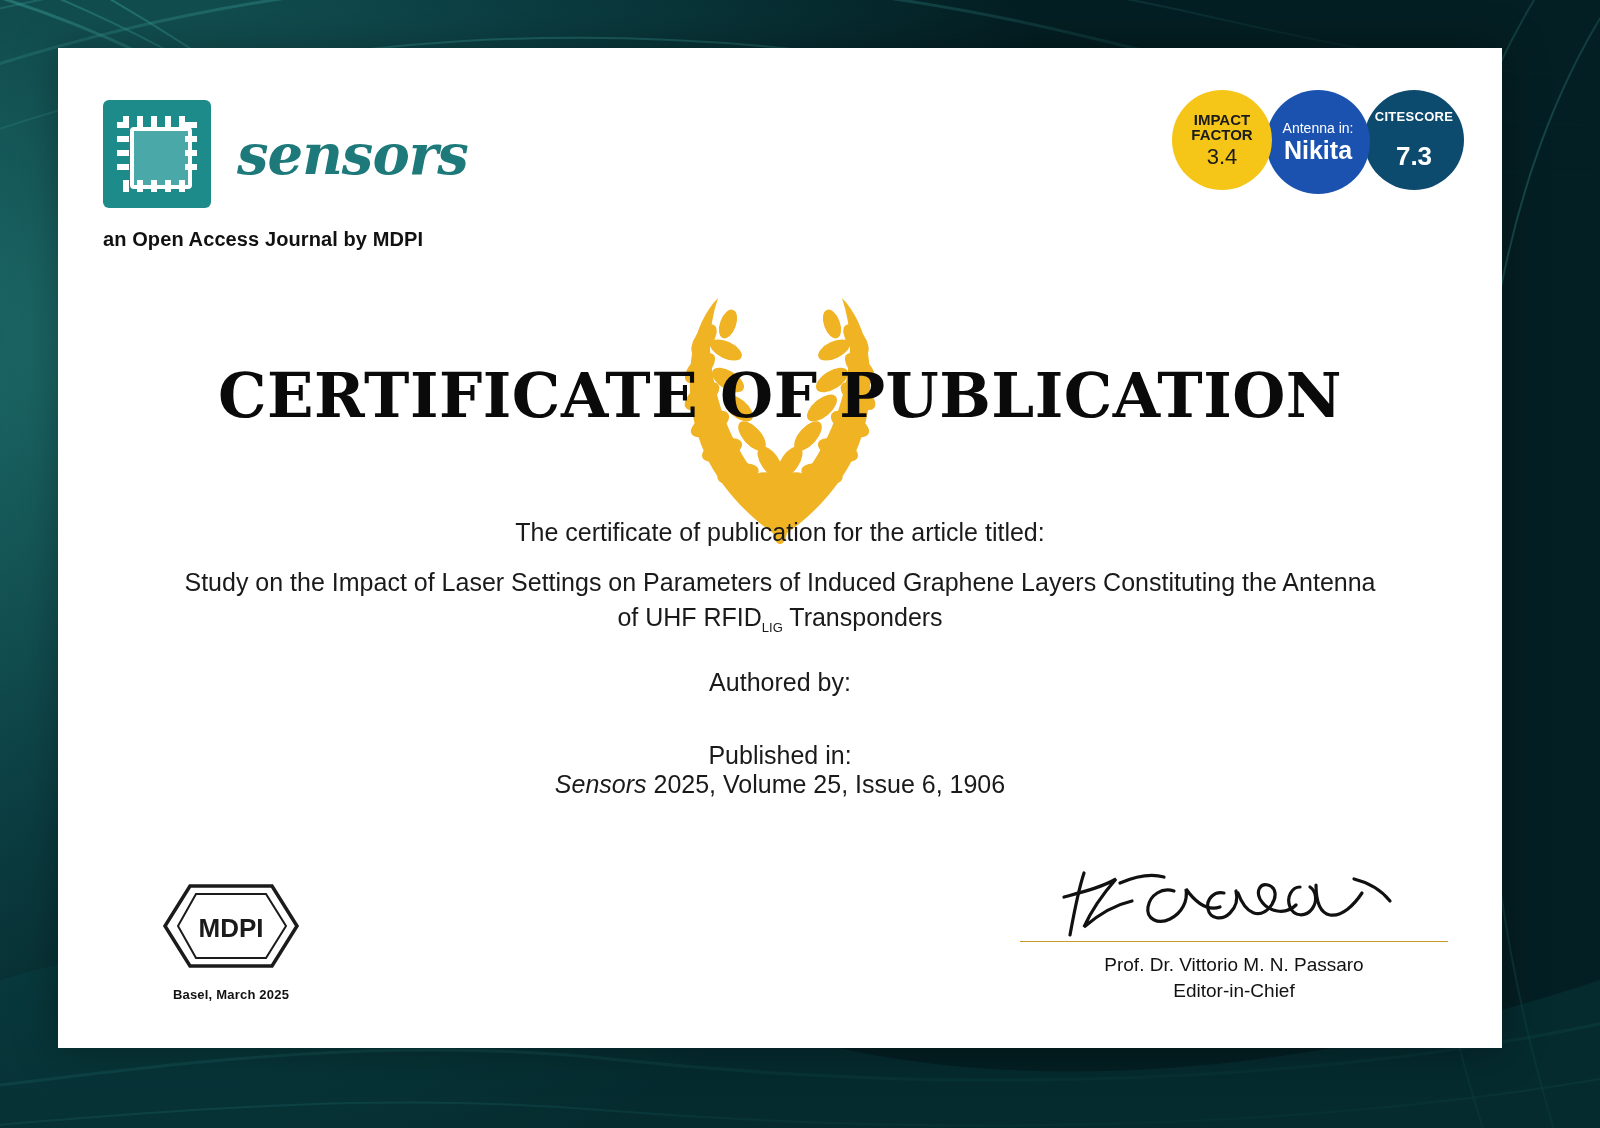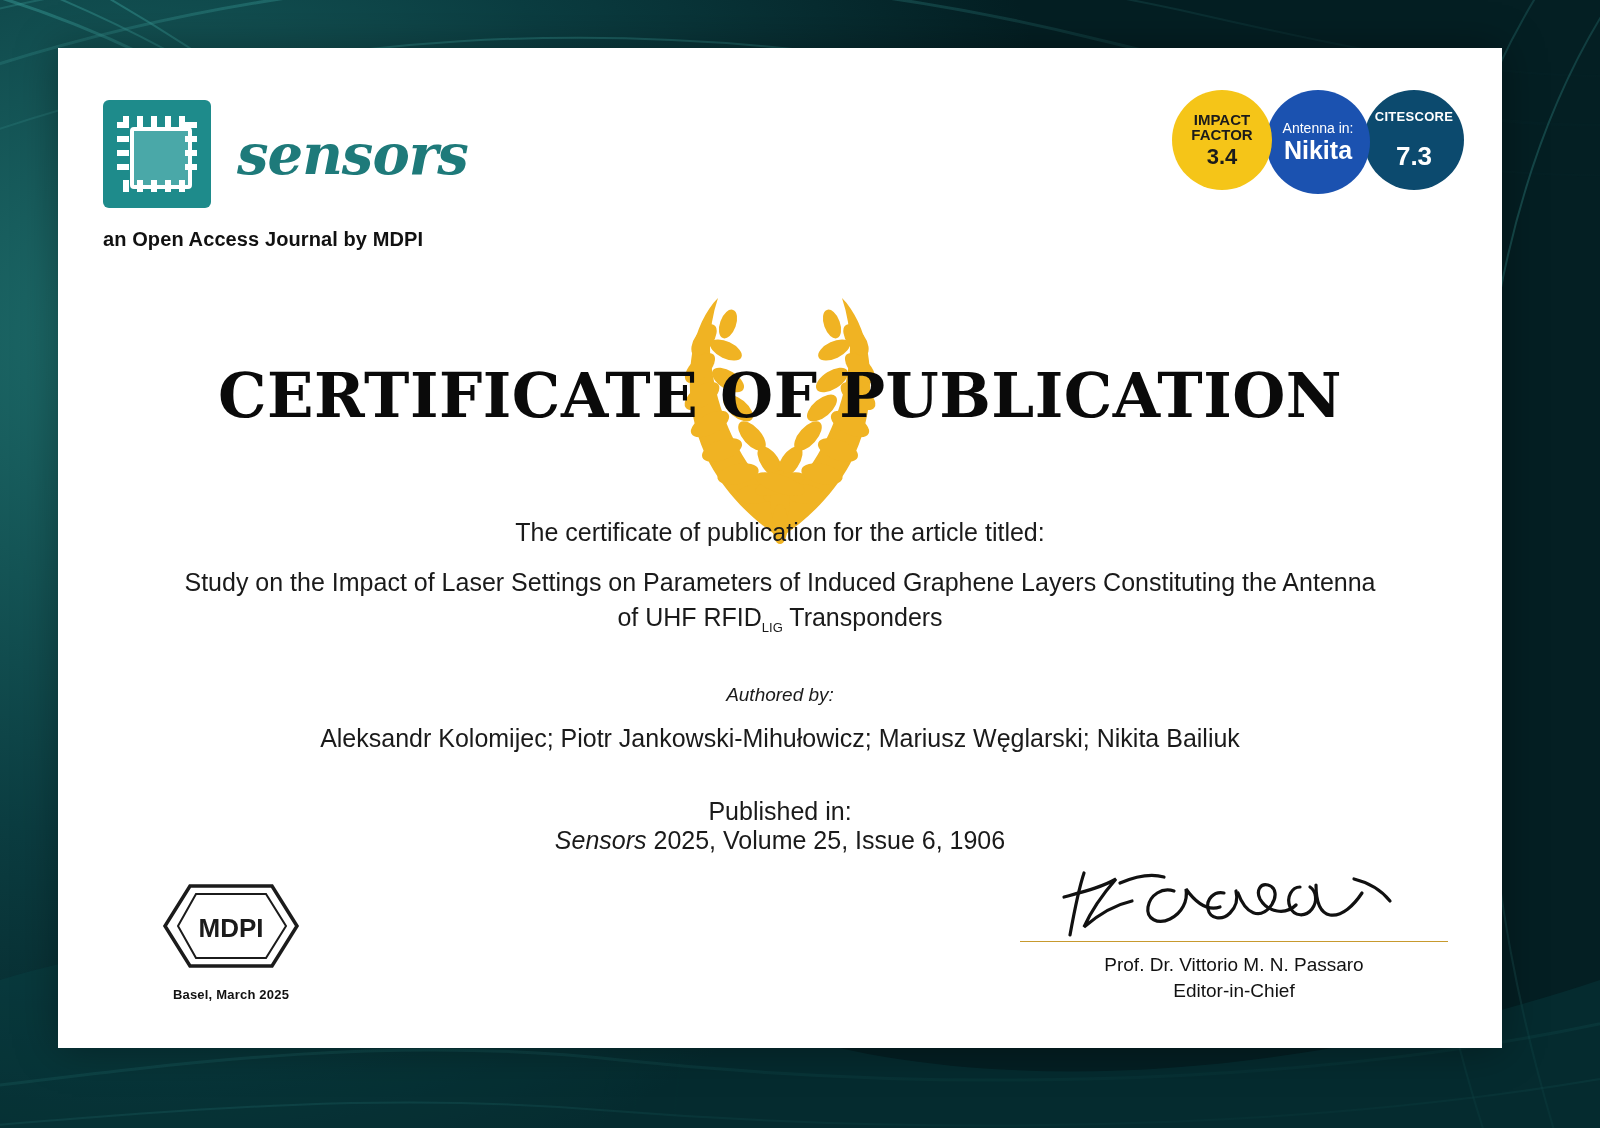--- a/index.html
+++ b/index.html
@@ -110,21 +110,21 @@
   }
   .badge-if {
     background: #f5c518;
     color: #1b1b1b;
     width: 100px;
     height: 100px;
     z-index: 3;
   }
   .badge-if .t1 { font-size: 15px; font-weight: bold; }
   .badge-if .t2 { font-size: 15px; font-weight: bold; }
-  .badge-if .t3 { font-size: 22px; font-weight: bold; margin-top: 2px; }
+  .badge-if .t3 { font-size: 22px; font-weight: normal; margin-top: 2px; }
   .badge-pubmed {
     background: #1b52b0;
     width: 104px;
     height: 104px;
     z-index: 2;
   }
   .badge-pubmed .t1 { font-size: 14px; }
   .badge-pubmed .t2 { font-size: 25px; font-weight: bold; margin-top: 1px; }
   .badge-cs {
     background: #0c4a6e;
@@ -181,23 +181,22 @@
     font-size: 25px;
     line-height: 1.38;
     max-width: 1210px;
     margin: 0 auto;
   }
   .sub {
     font-size: 13px;
     vertical-align: sub;
   }
   .authored-label {
-    font-size: 19px;
-    margin-top: 48px;
-    font-style: italic;
+    font-size: 25px;
+    margin-top: 32px;
   }
   .authors {
     font-size: 25px;
     margin-top: 18px;
   }
   .published-label {
     font-size: 25px;
     margin-top: 44px;
   }
   .published-in {
@@ -383,21 +382,20 @@
     </div>
 
     <div class="body-text">
       <div class="lead">The certificate of publication for the article titled:</div>
 
       <div class="article-title">
         <span>Study on the Impact of Laser Settings on Parameters of Induced Graphene Layers Constituting the Antenna of UHF RFID</span><span class="sub">LIG</span><span> Transponders</span>
       </div>
 
       <div class="authored-label">Authored by:</div>
-      <div class="authors">Aleksandr Kolomijec; Piotr Jankowski-Mihułowicz; Mariusz Węglarski; Nikita Bailiuk</div>
 
       <div class="published-label">Published in:</div>
       <div class="published-in">
         <span class="ital">Sensors</span><span> 2025, Volume 25, Issue 6, 1906</span>
       </div>
     </div>
 
     <div class="mdpi-block">
       <div class="mdpi-logo">
         <svg viewBox="0 0 138 86" width="138" height="86">

